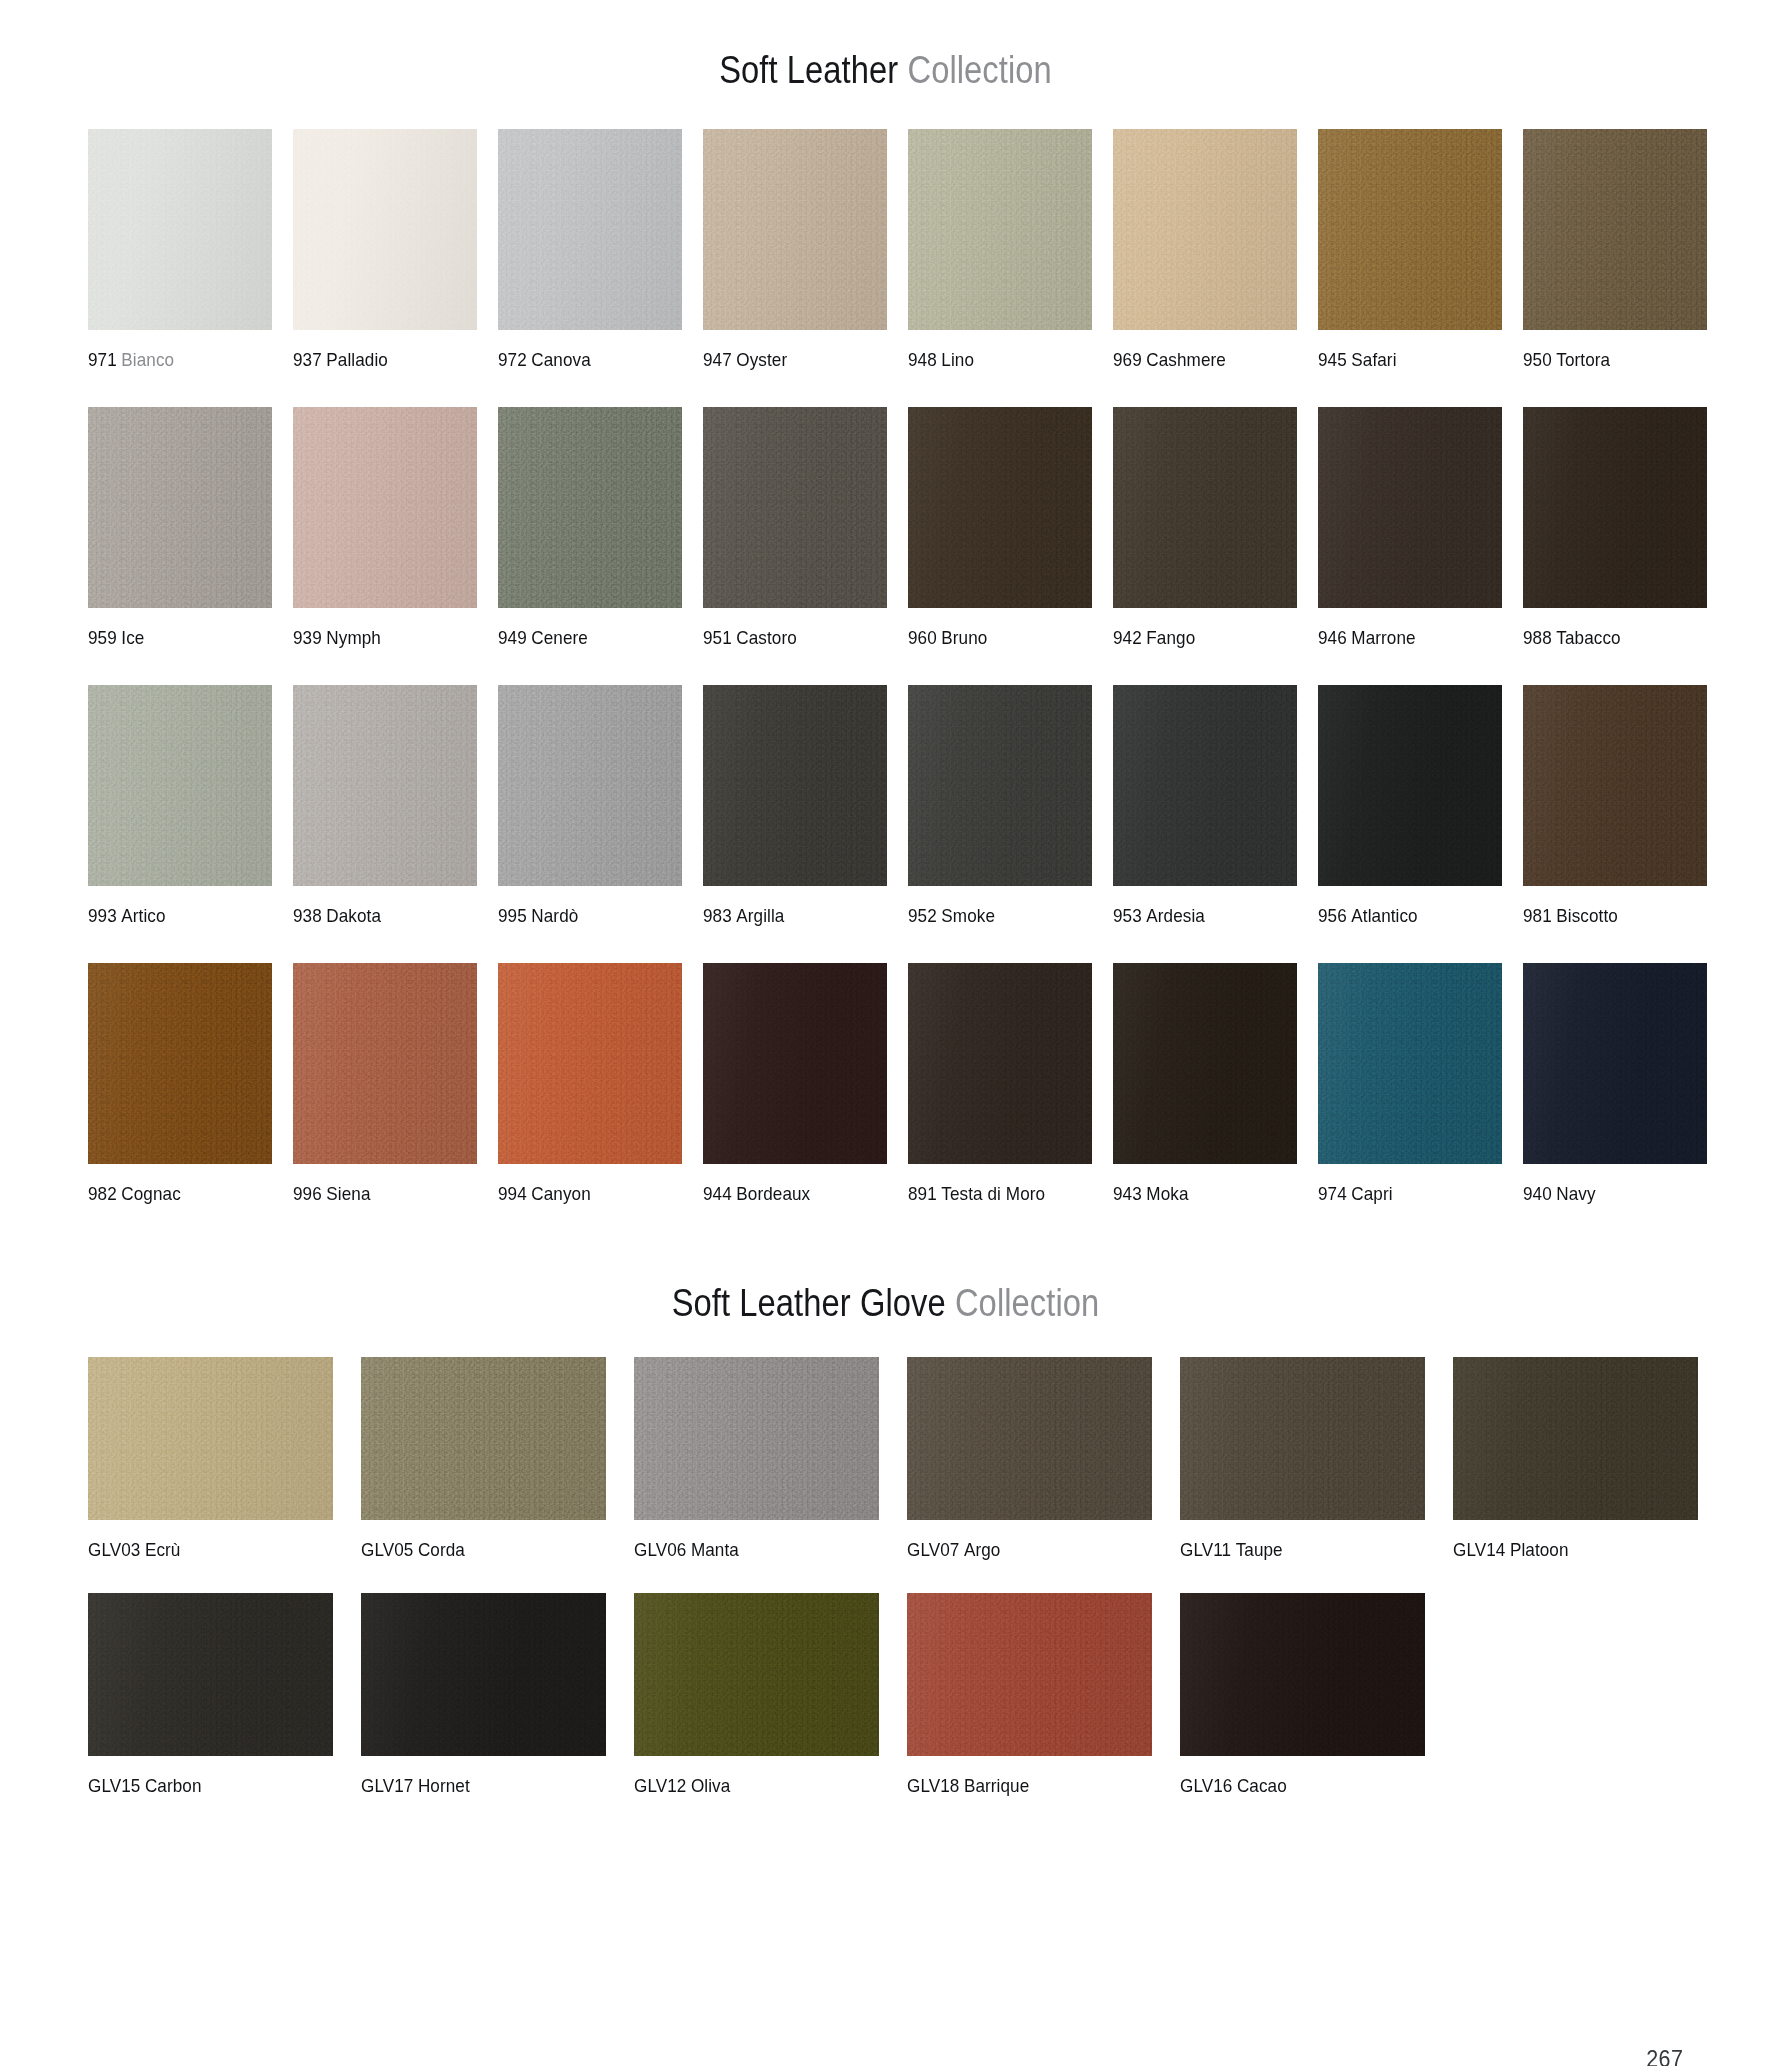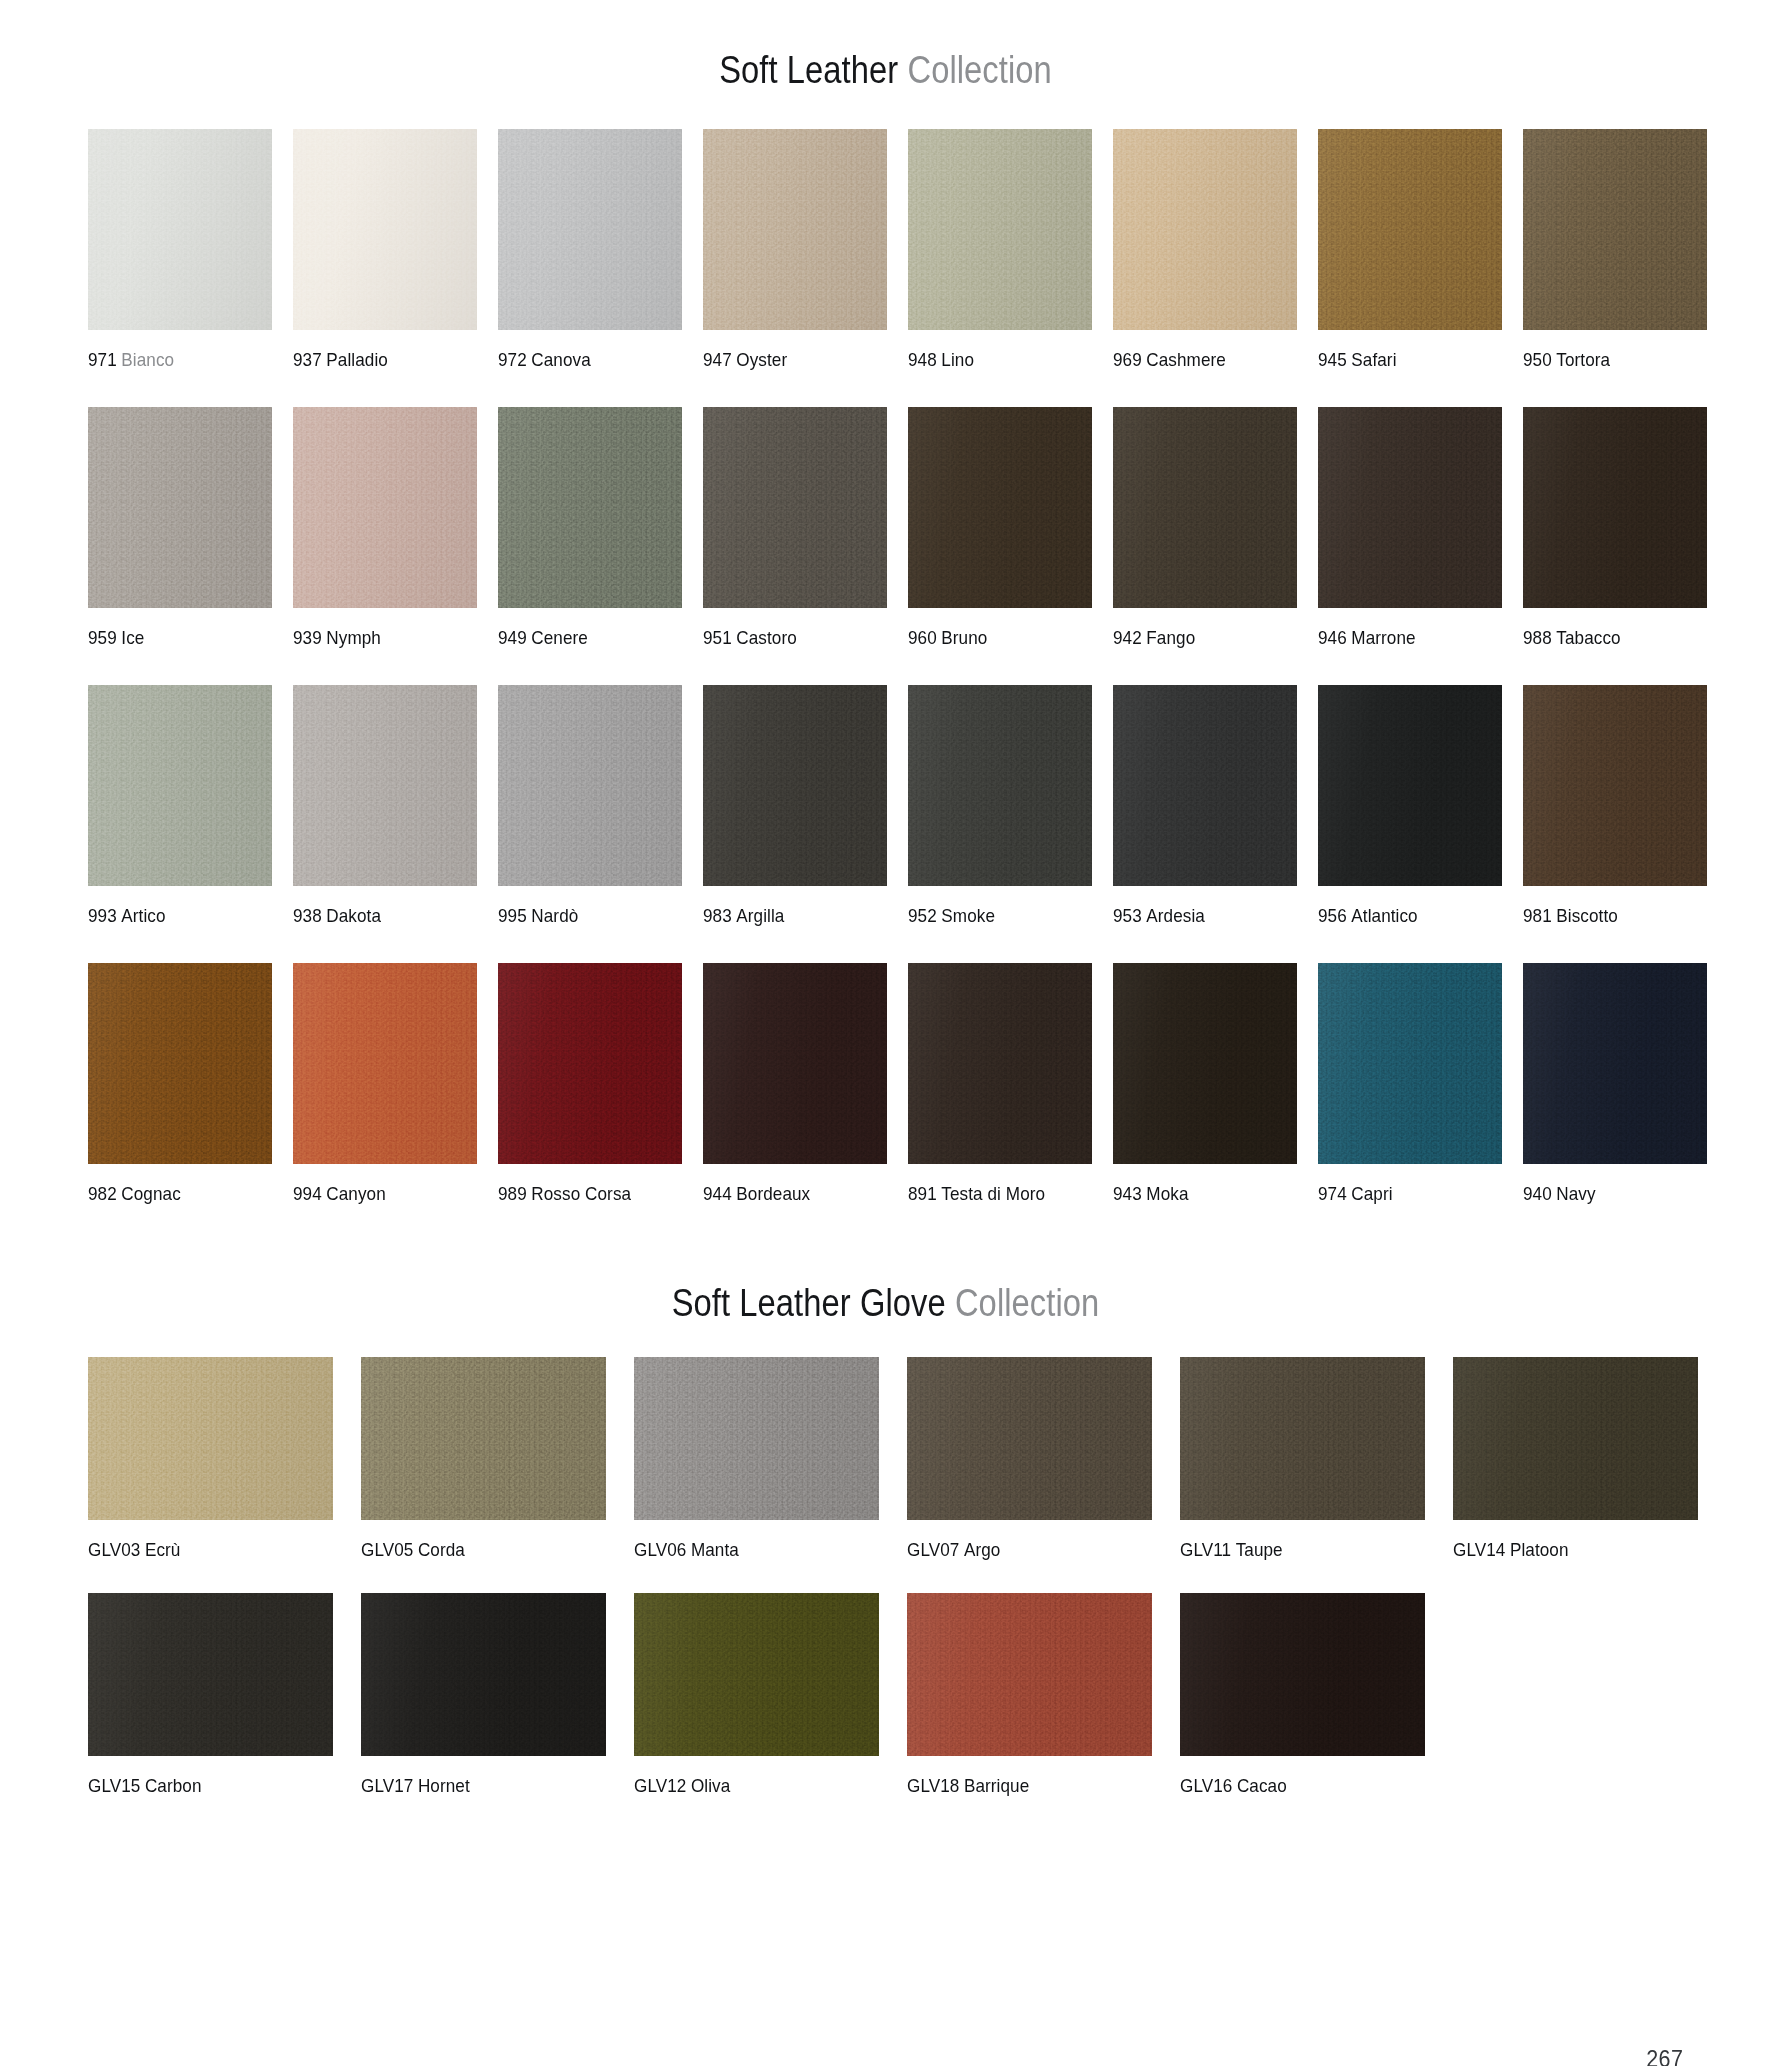--- a/index.html
+++ b/index.html
@@ -251,26 +251,26 @@
         </div>
         <div class="cell">
           <div class="swatch" style="background-color: rgb(74, 55, 38);"></div>
           <div class="label"><span class="code">981</span><span class="name">Biscotto</span></div>
         </div>
         <div class="cell">
           <div class="swatch" style="background-color: rgb(122, 74, 22);"></div>
           <div class="label"><span class="code">982</span><span class="name">Cognac</span></div>
         </div>
         <div class="cell">
+          <div class="swatch" style="background-color: rgb(167, 95, 69);"></div>
+          <div class="label"><span class="code">996</span><span class="name">Siena</span></div>
+        </div>
+        <div class="cell">
           <div class="swatch" style="background-color: rgb(191, 91, 53);"></div>
           <div class="label"><span class="code">994</span><span class="name">Canyon</span></div>
-        </div>
-        <div class="cell">
-          <div class="swatch" style="background-color: rgb(106, 16, 21);"></div>
-          <div class="label"><span class="code">989</span><span class="name">Rosso Corsa</span></div>
         </div>
         <div class="cell">
           <div class="swatch" style="background-color: rgb(44, 26, 24);"></div>
           <div class="label"><span class="code">944</span><span class="name">Bordeaux</span></div>
         </div>
         <div class="cell">
           <div class="swatch" style="background-color: rgb(47, 37, 31);"></div>
           <div class="label"><span class="code">891</span><span class="name">Testa di Moro</span></div>
         </div>
         <div class="cell">

